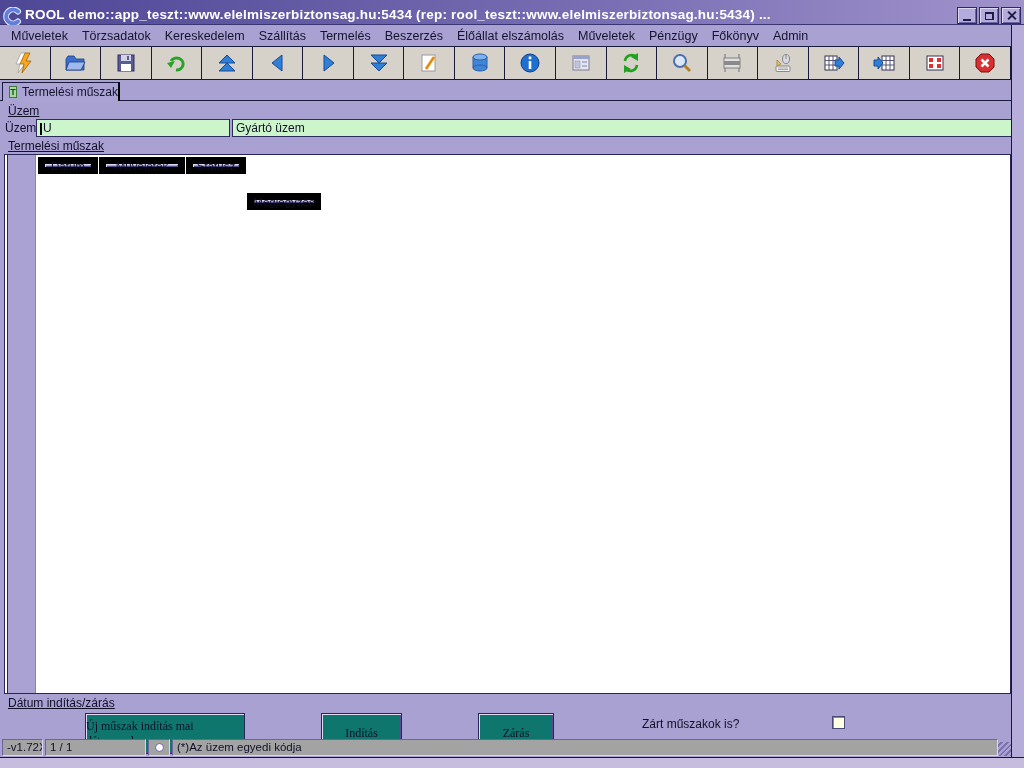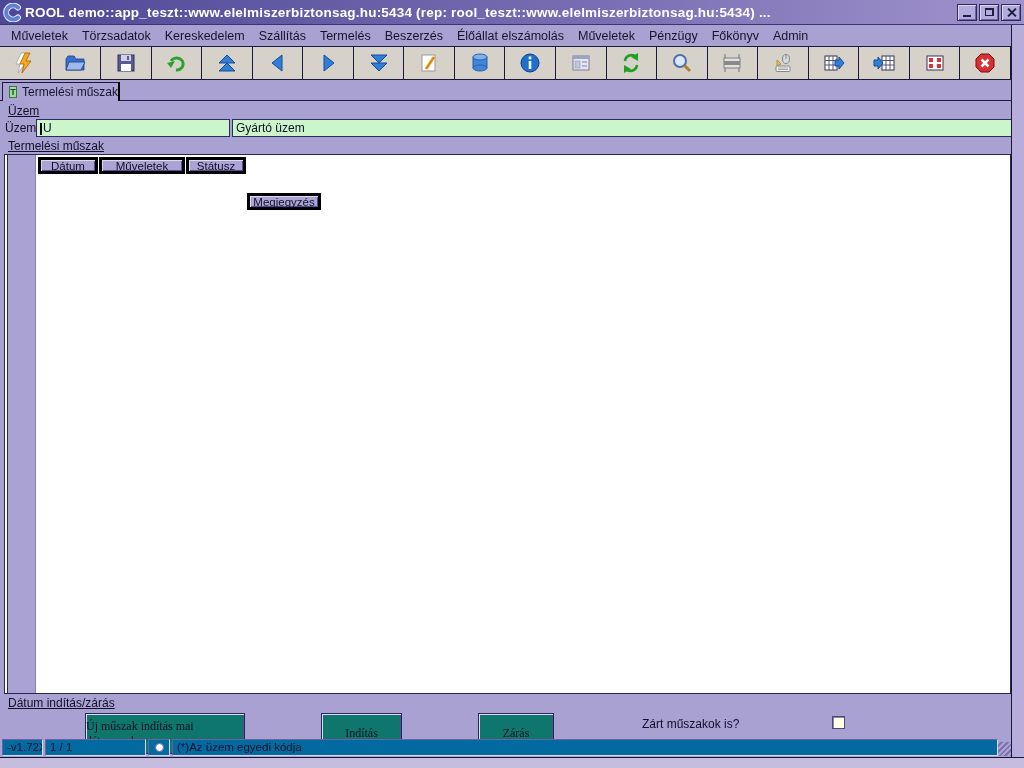--- a/index.html
+++ b/index.html
@@ -3,21 +3,21 @@
 <meta charset="utf-8">
 <style>
   * { margin:0; padding:0; box-sizing:border-box; }
   html,body { width:1024px; height:768px; overflow:hidden; }
   body { font-family:"Liberation Sans", sans-serif; background:#a9a1d1; }
   .app { position:relative; width:1024px; height:768px; background:#a9a1d1; overflow:hidden; }
 
   
   .titlebar { position:absolute; left:0; top:0; width:1024px; height:25px;
     background:linear-gradient(to right,#4e4796,#7a6fb4 60%,#a093cc);
-    display:flex; align-items:center; padding:0 3px; border-bottom:1px solid #3a3470; }
+    display:flex; align-items:flex-start; padding:7px 3px; border-bottom:1px solid #3a3470; }
   .titlebar-icon { width:19px; height:19px; margin-right:3px; flex:none; }
   .titlebar-text { color:#ffffff; font-size:13.5px; font-weight:bold; white-space:nowrap;
     overflow:hidden; flex:1; letter-spacing:.2px; }
   .win-controls { display:flex; gap:2px; flex:none; margin-left:4px; }
   .win-btn { width:20px; height:17px; background:#b3abdc; border:1px solid #2e2a60;
     box-shadow:inset 1px 1px 0 #ddd8f0, inset -1px -1px 0 #6c64a4;
     display:flex; align-items:center; justify-content:center; position:relative; }
   .glyph-min { width:8px; height:2px; background:#1c1c44; margin-top:8px; }
   .glyph-restore { width:9px; height:8px; position:relative; }
   .glyph-restore:before { content:""; position:absolute; right:0; top:0; width:6px; height:5px; border:1px solid #1c1c44; border-top-width:2px; }
@@ -58,40 +58,40 @@
   .field-code { left:36px; width:194px; }
   .field-name { left:232px; width:916px; }
   .caret { display:inline-block; width:2px; height:12px; background:#000; vertical-align:middle; margin-right:1px; }
 
   
   .grid-area { position:absolute; left:4px; top:154px; width:1007px; height:540px;
     background:#ffffff; border:1px solid #26265a; }
   .sel-col { position:absolute; left:2px; top:0; bottom:0; width:29px; background:#aaa2d2;
     border-left:1px solid #26265a; border-right:1px solid #8881b8; }
   .hdr-row { position:absolute; left:33px; top:2px; height:17px; display:flex; }
-  .hdr-btn { height:17px; background:#aba3d3; border:3px solid #000000; margin-right:1px;
+  .hdr-btn { height:17px; background:#aba3d3; border:7px solid #000000; margin-right:1px;
     box-shadow:inset 1px 1px 0 #ddd8ee, inset -1px -1px 0 #544e92;
     font-size:11.5px; color:#101028; display:flex; align-items:center; justify-content:center; padding:0 4px; }
   .w-datum { width:60px; } .w-muszak { width:86px; } .w-statusz { width:60px; } .w-megjegyzes { width:74px;margin-top:36px; }
 
   
   .act-btn { position:absolute; top:713px; height:41px; background:#0f766e; border:1px solid #26265a;
     box-shadow:inset 1px 1px 0 #e0dbf0, inset -1px -1px 0 #544e92;
     font-size:12px; color:#101028; display:flex; align-items:center; justify-content:center;
     font-family:Liberation Serif, serif; }
   .btn-new { left:85px; width:160px; }
   .btn-start { left:321px; width:81px; }
   .btn-close { left:478px; width:76px; }
   .chk-label { position:absolute; left:642px; top:717px; font-size:12px; color:#101028; }
   .checkbox { position:absolute; left:832px; top:716px; width:13px; height:13px; background:#ffffe1;
     border:1px solid #4a4a7a; box-shadow:inset 1px 1px 0 #8a84b4; }
 
   
   .statusbar { position:absolute; left:0; top:739px; width:1011px; height:18px; }
-  .sb-panel { position:absolute; top:0; height:17px; background:#0369a1;
+  .sb-panel { position:absolute; top:0; height:17px; background:#a3a3a3;
     border:1px solid; border-color:#6b649f #d9d5ec #d9d5ec #6b649f;
     font-size:11.5px; color:#101028; line-height:15px; padding:0 4px; white-space:nowrap; overflow:hidden; }
   .sb-version { left:2px; width:41px; }
   .sb-record { left:45px; width:101px; }
   .sb-led { left:148px; width:22px; display:flex; align-items:center; justify-content:center; }
   .sb-circle { width:9px; height:9px; border-radius:50%; background:#ffffff; border:1px solid #6b649f; }
   .sb-hint { left:172px; width:826px; }
   .grip { position:absolute; left:998px; top:3px; width:13px; height:14px;
     background:repeating-linear-gradient(135deg, transparent 0 2px, #7b74ad 2px 4px); }
 

